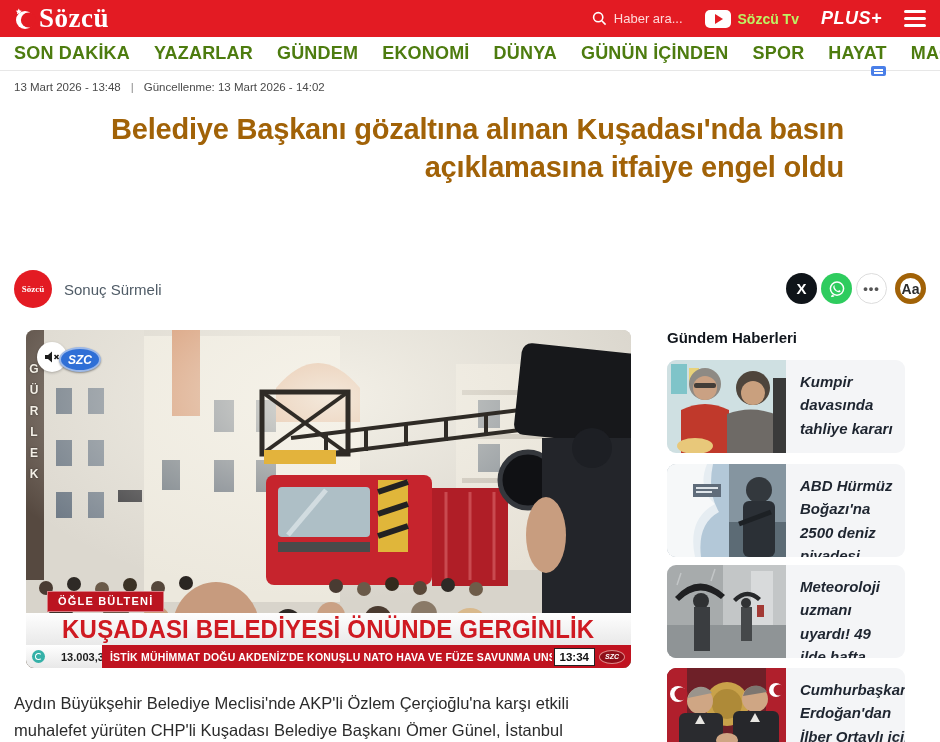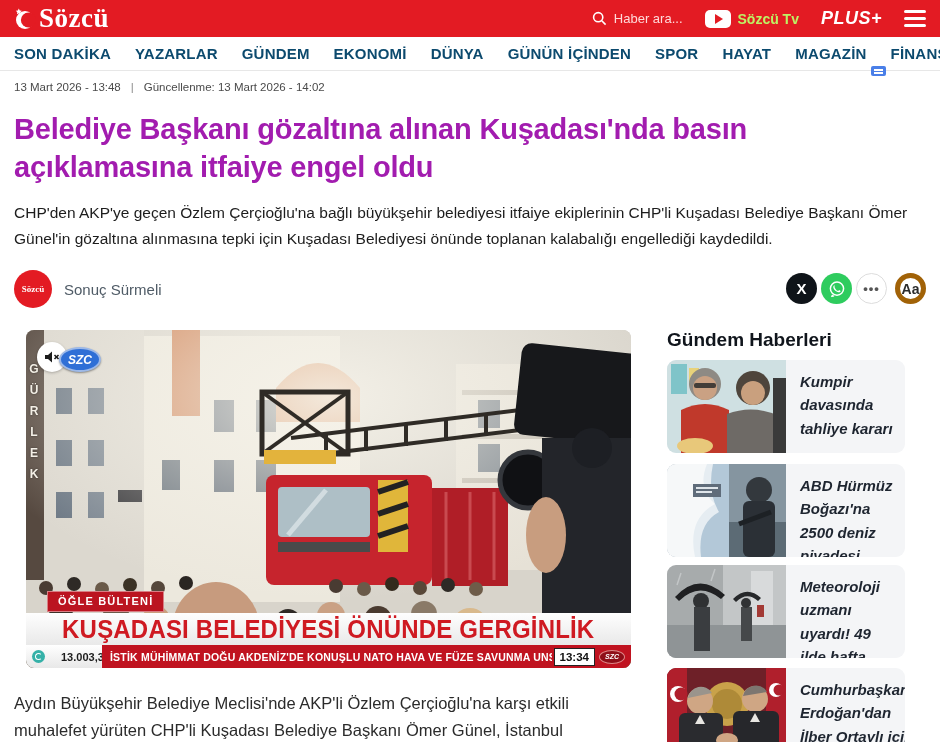--- a/index.html
+++ b/index.html
@@ -25,33 +25,33 @@
     border-top:5px solid transparent; border-bottom:5px solid transparent; margin-left:2px; }
   .hdr-plus { color:#fff; font-weight:bold; font-style:italic; font-size:18px;
     letter-spacing:.5px; cursor:pointer; }
   .burger { display:flex; flex-direction:column; gap:4px; cursor:pointer; padding:4px 0; }
   .burger span { display:block; width:22px; height:3px; background:#fff; border-radius:2px; }
 
   
   .nav { position:absolute; left:0; top:37px; width:940px; height:34px; background:#fff;
     border-bottom:1px solid #e7e7e7; display:flex; align-items:center; gap:24px;
     padding-left:14px; }
-  .nav-item { font-size:15px; font-weight:bold; color:#0c4a6e; letter-spacing:.2px;
+  .nav-item { font-size:18px; font-weight:bold; color:#4d7c0f; letter-spacing:.2px;
     cursor:pointer; white-space:nowrap; }
   .ext-icon { position:absolute; left:871px; top:66px; width:15px; height:10px;
     background:#4a7fe8; border-radius:2px; cursor:pointer; }
   .ext-icon::after { content:""; position:absolute; left:3px; top:3px; width:9px; height:1.5px;
     background:#fff; box-shadow:0 3px 0 #fff; }
 
   
   .dateline { position:absolute; left:14px; top:81px; font-size:11.5px; color:#4a4a4a;
     display:flex; gap:10px; align-items:center; }
   .dateline .sep { color:#8a8a8a; }
   .headline { position:absolute; left:14px; top:110px; width:830px; font-size:29px;
-    line-height:1.32; font-weight:bold; color:#a21caf; letter-spacing:-.2px; }
+    line-height:1.32; font-weight:bold; color:#a16207; letter-spacing:-.2px;text-align:right; }
   .summary { position:absolute; left:14px; top:200px; width:912px; font-size:15.5px;
     line-height:1.68; color:#1d1d1d; }
 
   
   .author-row { position:absolute; left:14px; top:270px; height:38px; display:flex;
     align-items:center; gap:12px; }
   .avatar { width:38px; height:38px; border-radius:50%; background:#e31b23; display:flex;
     align-items:center; justify-content:center; color:#fff; font-family:"Liberation Serif",serif;
     font-weight:bold; font-size:9px; }
   .author-name { font-size:15px; color:#4f5b66; }
@@ -97,21 +97,21 @@
   .ticker-red { flex:1; background:#c01320; display:flex; align-items:center; overflow:hidden; }
   .ticker-text { color:#fff; font-weight:bold; font-size:10.5px; letter-spacing:.2px;
     white-space:nowrap; padding-left:8px; flex:1; overflow:hidden; }
   .ticker-time { background:#fff; color:#111; font-weight:bold; font-size:11.5px;
     padding:2px 5px; border:1px solid #222; margin:0 4px 0 2px; flex:none; }
   .ticker-logo { width:26px; height:14px; border-radius:50%; background:#8f0e18;
     border:1px solid #d88; color:#fff; font-size:7px; font-weight:bold; font-style:italic;
     display:flex; align-items:center; justify-content:center; margin-right:6px; flex:none; }
 
   
-  .sidebar-title { position:absolute; left:667px; top:329px; font-size:19px; font-weight:bold;
+  .sidebar-title { position:absolute; left:667px; top:329px; font-size:15px; font-weight:bold;
     color:#10151c; }
   .card { position:absolute; left:667px; width:238px; height:93px; background:#f4f5f7;
     border-radius:9px; display:flex; overflow:hidden; cursor:pointer; }
   .card .thumb { width:119px; height:93px; flex:none; }
   .card .thumb svg { display:block; width:119px; height:93px; }
   .card .card-title { padding:10px 10px 0 14px; font-size:15px; font-weight:bold;
     color:#1e2530; line-height:1.55;font-style:italic; }
 
   
   .body-text { position:absolute; left:14px; top:690px; width:606px; font-size:16.5px;
@@ -169,21 +169,20 @@
   </div>
   <div class="ext-icon"></div>
 
   <div class="dateline">
     <span>13 Mart 2026 - 13:48</span>
     <span class="sep">|</span>
     <span>Güncellenme: 13 Mart 2026 - 14:02</span>
   </div>
 
   <h1 class="headline">Belediye Başkanı gözaltına alınan Kuşadası'nda basın açıklamasına itfaiye engel oldu</h1>
-  <p class="summary">CHP'den AKP'ye geçen Özlem Çerçioğlu'na bağlı büyükşehir belediyesi itfaiye ekiplerinin CHP'li Kuşadası Belediye Başkanı Ömer Günel'in gözaltına alınmasına tepki için Kuşadası Belediyesi önünde toplanan kalabalığı engellediği kaydedildi.</p>
 
   <div class="author-row">
     <div class="avatar">Sözcü</div>
     <span class="author-name">Sonuç Sürmeli</span>
   </div>
 
   <div class="share">
     <div class="btn btn-x">X</div>
     <div class="btn btn-wa">
       <svg width="18" height="18" viewBox="0 0 18 18">

